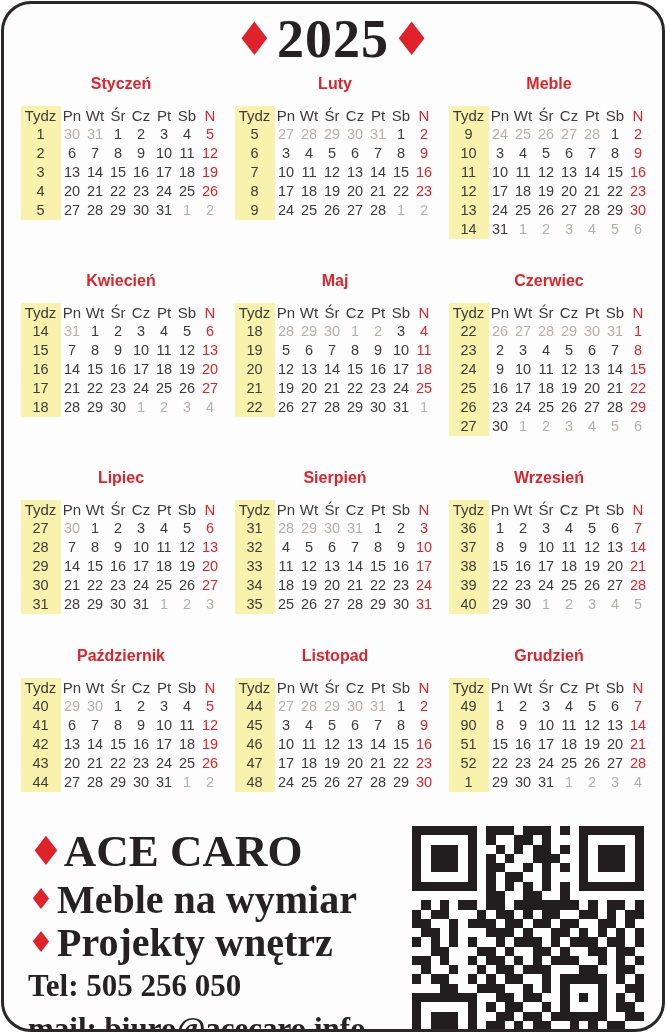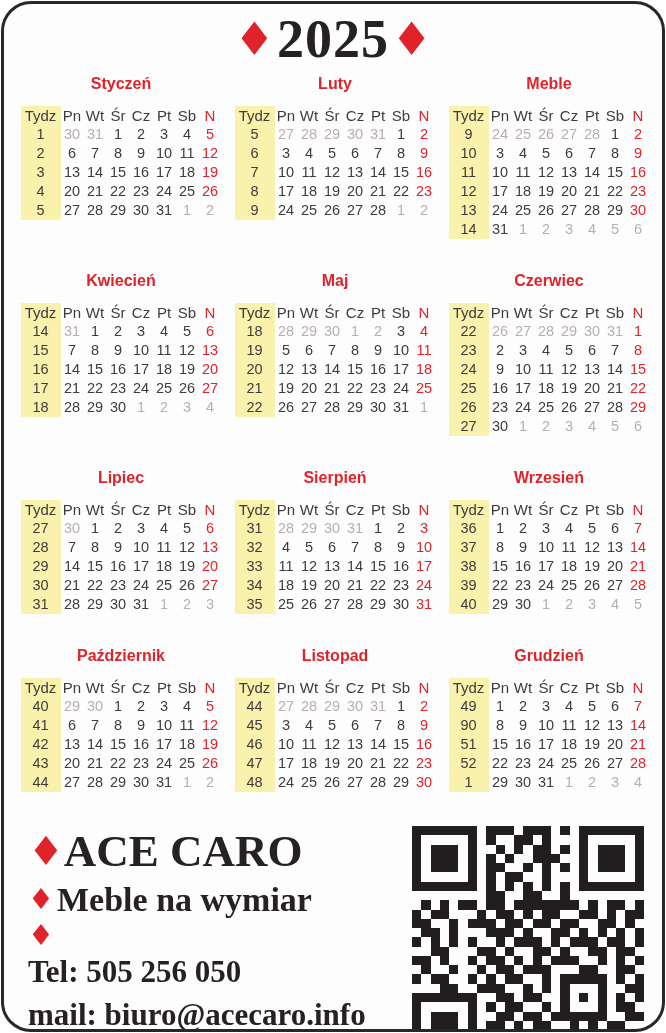--- a/index.html
+++ b/index.html
@@ -21,21 +21,21 @@
   .c-sun{color:var(--red,#e0232a) !important;}
   .c-out{color:var(--muted,#b9aeae) !important;}
   .c-wd{color:var(--day,#3f3b3c);}
   
   .footer{display:flex;justify-content:space-between;align-items:flex-start;padding:20px 12px 0 24px;}
   .footer-left{display:flex;flex-direction:column;}
   .line{display:flex;align-items:center;font-family:"Liberation Serif",serif;font-weight:bold;color:#262122;}
   .dia-md{color:var(--red,#e0232a);font-size:40px;line-height:1;font-family:"DejaVu Sans",sans-serif;}
   .dia-sm{color:var(--red,#e0232a);font-size:29px;line-height:1;font-family:"DejaVu Sans",sans-serif;margin-right:3px;}
   .brand-text{font-size:45px;line-height:54px;}
-  .service-text{font-size:34px;line-height:43px;text-align:right;}
+  .service-text{font-size:40px;line-height:43px;text-align:right;}
   .contact-text{font-size:31px;line-height:43px;}
   
   .qr{width:232px;height:232px;display:grid;grid-template-columns:repeat(25,1fr);grid-auto-rows:1fr;margin-top:2px;margin-right:6px;flex:none;}
   .qm{background:#221e1f;}
 </style>
 </head>
 <body>
 
 <div class="card">
 
@@ -877,20 +877,21 @@
       <div class="line">
         <span class="dia-md">♦</span>
         <span class="brand-text">ACE CARO</span>
       </div>
       <div class="line">
         <span class="dia-sm">♦</span>
         <span class="service-text">Meble na wymiar</span>
       </div>
       <div class="line">
         <span class="dia-sm">♦</span>
+        <span class="service-text">Projekty wnętrz</span>
       </div>
       <div class="line">
         <span class="contact-text">Tel: 505 256 050</span>
       </div>
       <div class="line">
         <span class="contact-text">mail: biuro@acecaro.info</span>
       </div>
       <div class="line">
         <span class="contact-text">NIP: 8471632270</span>
       </div>

